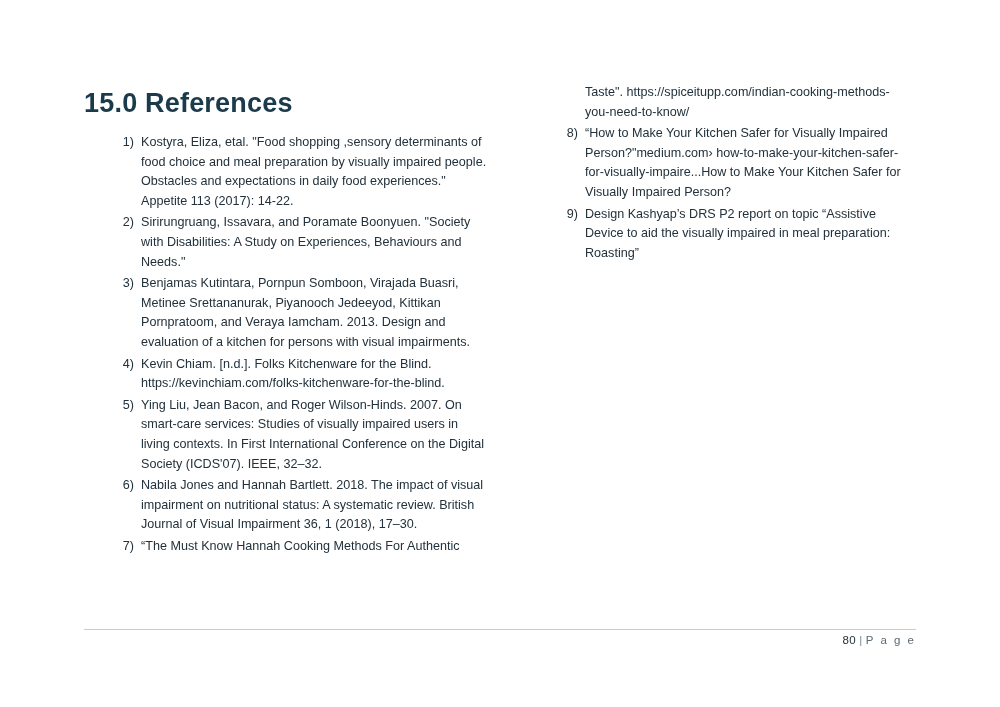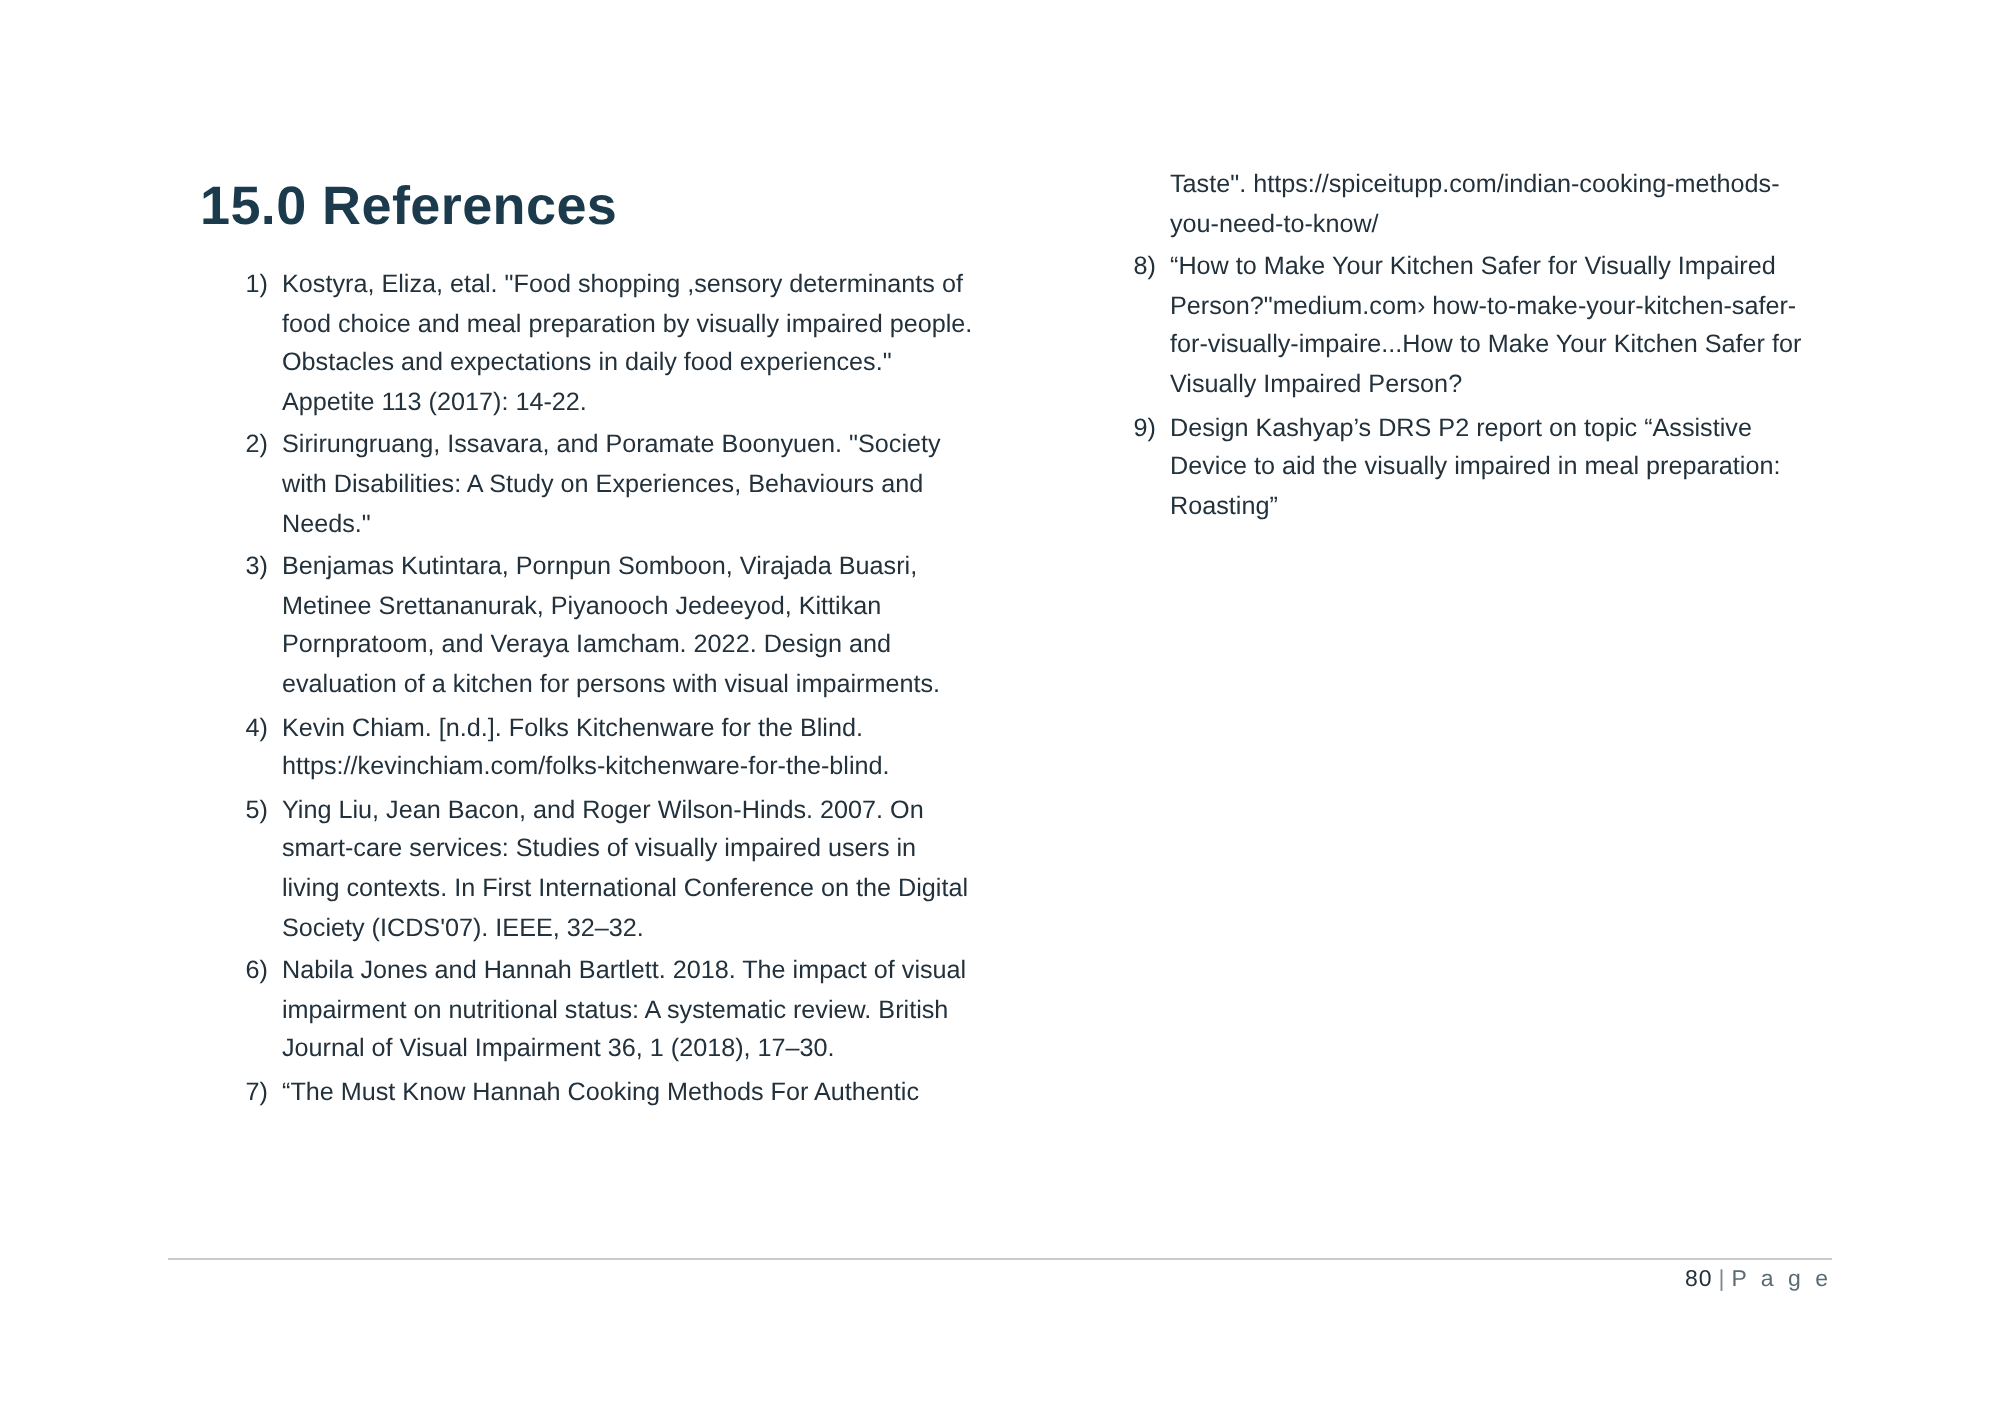--- a/index.html
+++ b/index.html
@@ -17,21 +17,21 @@
   }
 
   .page {
     position: absolute;
     inset: 0;
     background: #ffffff;
   }
 
   .title {
     position: absolute;
-    left: 100px;
+    left: 84px;
     top: 88px;
     font-size: 27px;
     font-weight: bold;
     color: #1b3a4b;
     letter-spacing: 0.2px;
   }
 
   .col {
     position: absolute;
     font-size: 12.6px;
@@ -111,21 +111,21 @@
       <li>
         <span class="num">1)</span>
         <span class="ref-text">Kostyra, Eliza, etal. "Food shopping ,sensory determinants of food choice and meal preparation by visually impaired people. Obstacles and expectations in daily food experiences." Appetite 113 (2017): 14-22.</span>
       </li>
       <li>
         <span class="num">2)</span>
         <span class="ref-text">Sirirungruang, Issavara, and Poramate Boonyuen. "Society with Disabilities: A Study on Experiences, Behaviours and Needs."</span>
       </li>
       <li>
         <span class="num">3)</span>
-        <span class="ref-text">Benjamas Kutintara, Pornpun Somboon, Virajada Buasri, Metinee Srettananurak, Piyanooch Jedeeyod, Kittikan Pornpratoom, and Veraya Iamcham. 2022. Design and evaluation of a kitchen for persons with visual impairments.</span>
+        <span class="ref-text">Benjamas Kutintara, Pornpun Somboon, Virajada Buasri, Metinee Srettananurak, Piyanooch Jedeeyod, Kittikan Pornpratoom, and Veraya Iamcham. 2013. Design and evaluation of a kitchen for persons with visual impairments.</span>
       </li>
       <li>
         <span class="num">4)</span>
         <span class="ref-text">Kevin Chiam. [n.d.]. Folks Kitchenware for the Blind. https://kevinchiam.com/folks-kitchenware-for-the-blind.</span>
       </li>
       <li>
         <span class="num">5)</span>
         <span class="ref-text">Ying Liu, Jean Bacon, and Roger Wilson-Hinds. 2007. On smart-care services: Studies of visually impaired users in living contexts. In First International Conference on the Digital Society (ICDS'07). IEEE, 32–32.</span>
       </li>
       <li>

